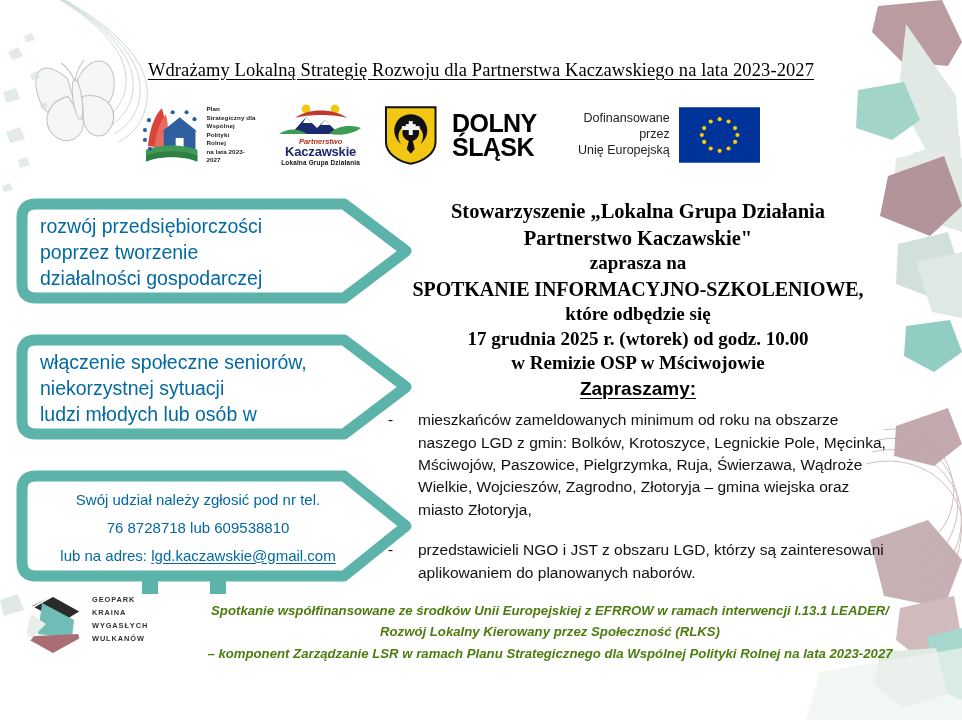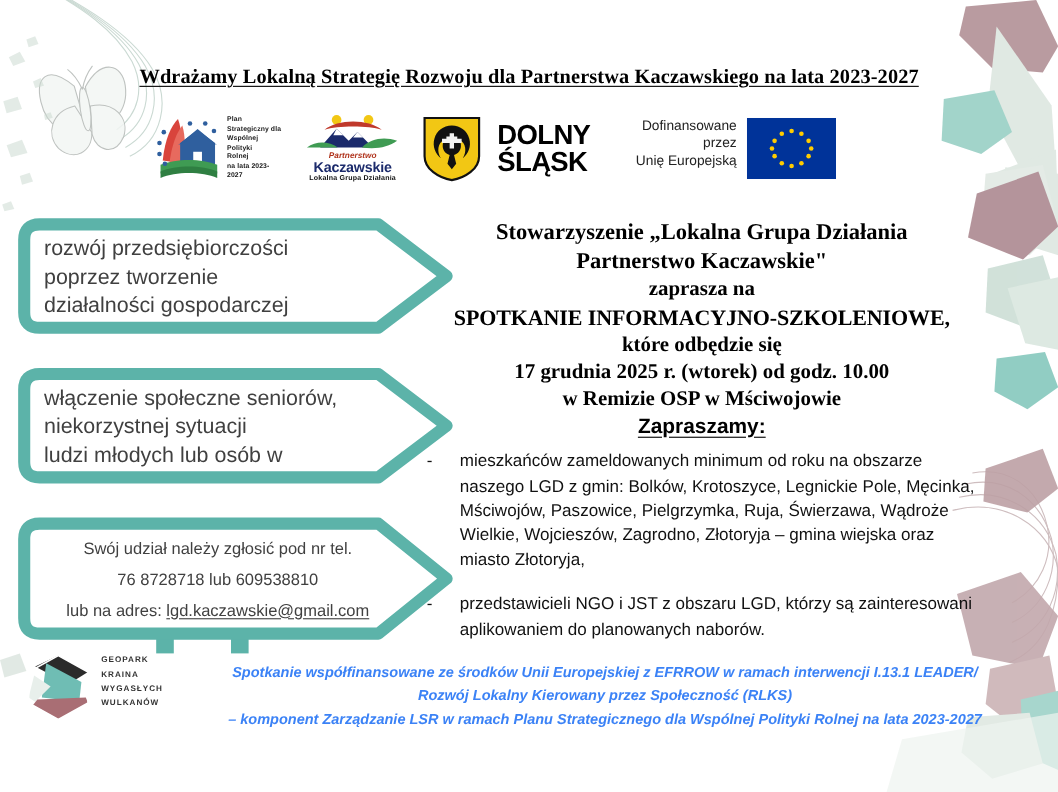--- a/index.html
+++ b/index.html
@@ -32,21 +32,21 @@
   .title {
     position: absolute;
     top: 60px;
     left: 0;
     width: 962px;
     text-align: center;
     z-index: 5;
   }
   .title span {
     font-family: "Liberation Serif", serif;
-    font-weight: bold;
+    font-weight: normal;
     font-size: 18.5px;
     letter-spacing: 0.1px;
     text-decoration: underline;
     text-underline-offset: 3px;
     white-space: nowrap;
   }
 
   
   .logo-band {
     position: absolute;
@@ -90,21 +90,21 @@
     line-height: 1;
     margin-bottom: -1px;
   }
   .logo-ds {
     font-size: 25px;
     font-weight: bold;
     line-height: .96;
     letter-spacing: -.6px;
     color: #000;
   }
-  .logo-eu { display: flex; align-items: flex-start; gap: 9px; }
+  .logo-eu { display: flex; align-items: center; gap: 9px; }
   .logo-eu-text {
     font-size: 12.5px;
     line-height: 1.26;
     text-align: right;
     color: #222;
   }
 
   
   .arrows {
     position: absolute;
@@ -123,21 +123,21 @@
     inset: 0;
     width: 400px;
     display: block;
   }
   .arrow-text {
     position: relative;
     z-index: 2;
     padding: 22px 58px 22px 26px;
     font-size: 19.5px;
     line-height: 1.33;
-    color: #404040;
+    color: #0369a1;
   }
   .arrow-text.centered {
     text-align: center;
     font-size: 15px;
     line-height: 1.85;
     padding: 22px 56px 22px 24px;
   }
   .arrow-text .mail {
     text-decoration: underline;
     text-underline-offset: 2px;
@@ -216,21 +216,21 @@
     top: 600px;
     width: 800px;
     text-align: center;
     z-index: 5;
   }
   .footer div {
     font-size: 13.2px;
     font-weight: bold;
     font-style: italic;
     line-height: 1.62;
-    color: #3b82f6;
+    color: #4d7c0f;
   }
 </style>
 </head>
 <body>
 
 <div id="poster">
 
   <svg id="decor" viewBox="0 0 962 720">
 
     <g fill="none" stroke="#b9cdc4" stroke-width="1" opacity=".75">

